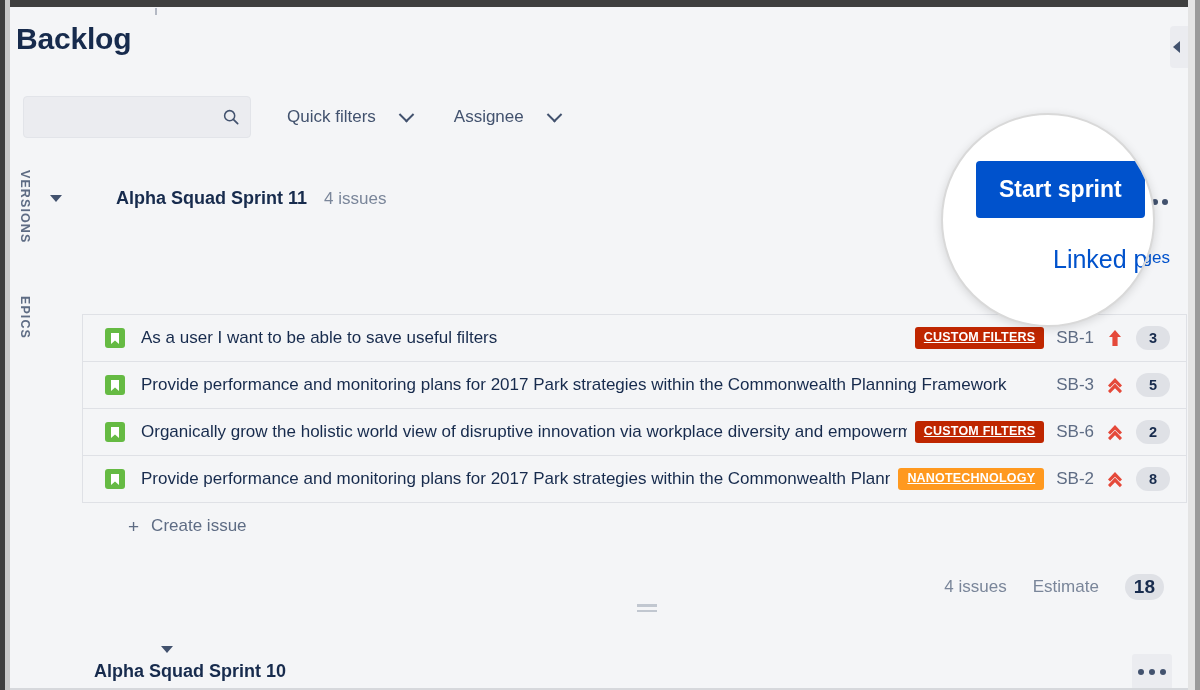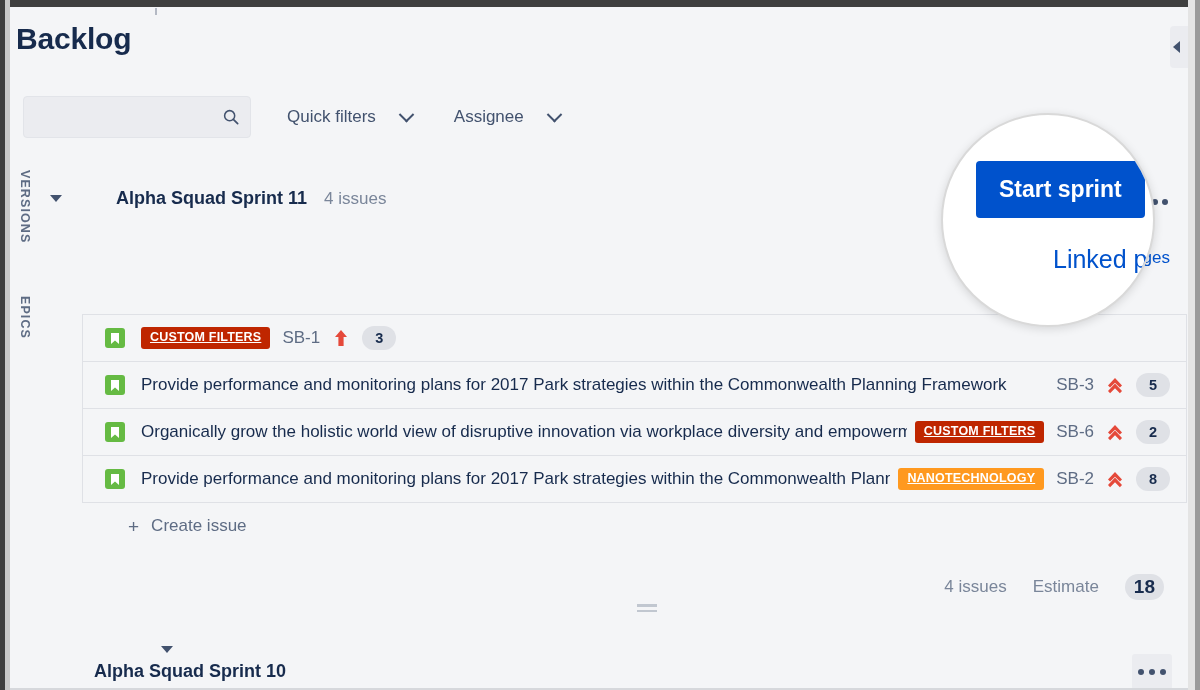--- a/index.html
+++ b/index.html
@@ -362,20 +362,21 @@
     <div class="linked-pages">Linked pages</div>
 
     <div class="issue-list">
 
       <div class="issue-row">
         <span class="issue-type-icon">
           <svg width="12" height="13" viewBox="0 0 12 13">
               <path d="M2 1h8v11L6 8.6 2 12z" fill="#fff"></path>
             </svg>
         </span>
+        <span class="issue-summary">As a user I want to be able to save useful filters</span>
         <span class="issue-right">
           <span class="epic-lozenge" style="background:#bf2600">CUSTOM FILTERS</span>
           <span class="issue-key">SB-1</span>
           <svg class="prio" viewBox="0 0 18 20">
             <path d="M9 2 L15 9 H11.6 V18 H6.4 V9 H3 Z" fill="#e5493a"></path>
           </svg>
           <span class="estimate-badge">3</span>
         </span>
       </div>
 

